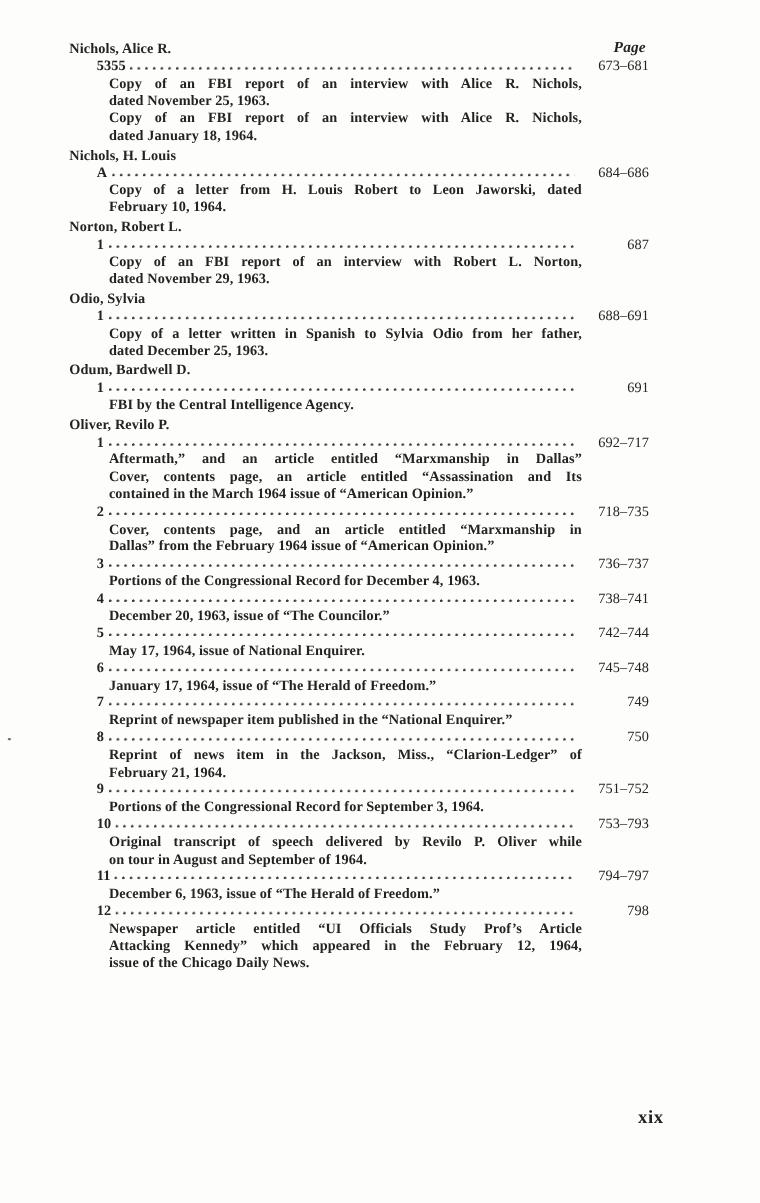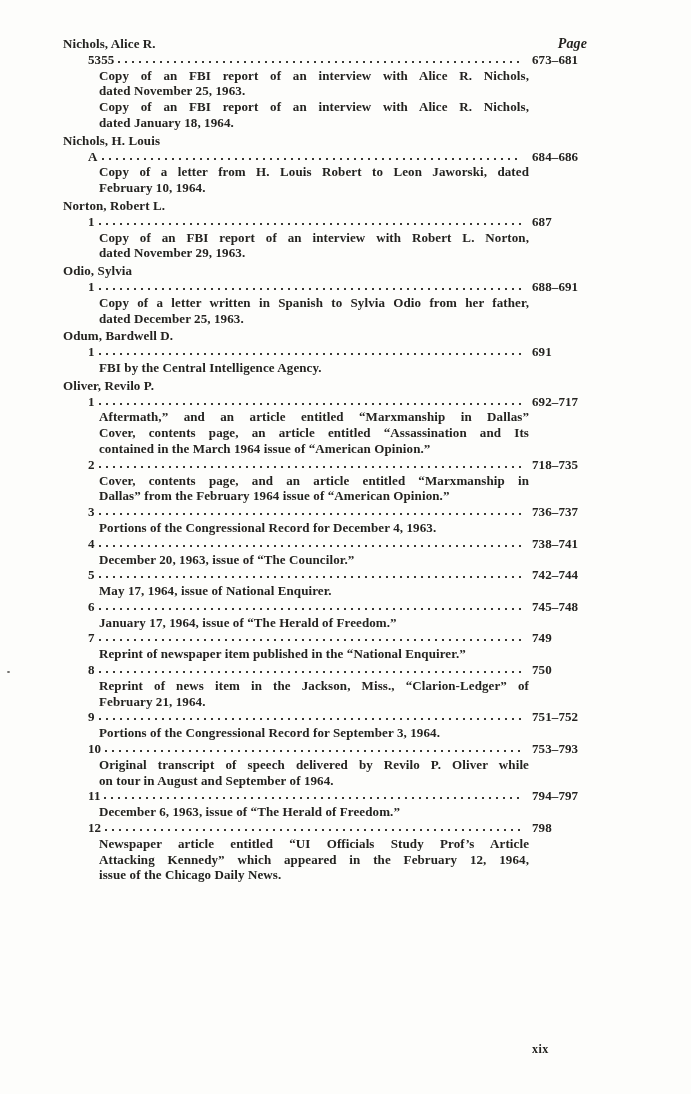--- a/index.html
+++ b/index.html
@@ -54,41 +54,40 @@
     height: 5px;
     margin: 0 10px 1px 4px;
     background-image: radial-gradient(circle at 1.1px 3.2px, #3a3833 1.05px, rgba(0,0,0,0) 1.35px);
     background-size: 7px 5px;
     background-repeat: repeat-x;
     background-position: 0 bottom;
   }
   .page-range {
     flex: none;
     min-width: 58px;
-    text-align: left;
-    font-weight: 700;
+    text-align: right;
+    font-weight: 400;
     white-space: nowrap;
   }
   .desc {
     margin-left: 36px;
     width: 430px;
     font-weight: 700;
   }
   .desc-line.just {
     text-align: justify;
     text-align-last: justify;
   }
   .folio {
     position: absolute;
-    left: 532px;
+    left: 580px;
     top: 1006px;
     font-weight: 700;
-    font-size: 12px;
+    font-size: 17px;
     letter-spacing: 0.5px;
-    margin-top: 36px;
   }
   .scan-speck {
     position: absolute;
     left: 7px;
     top: 671px;
     width: 3px;
     height: 2px;
     border-radius: 50%;
     background: #6b6a66;
   }

